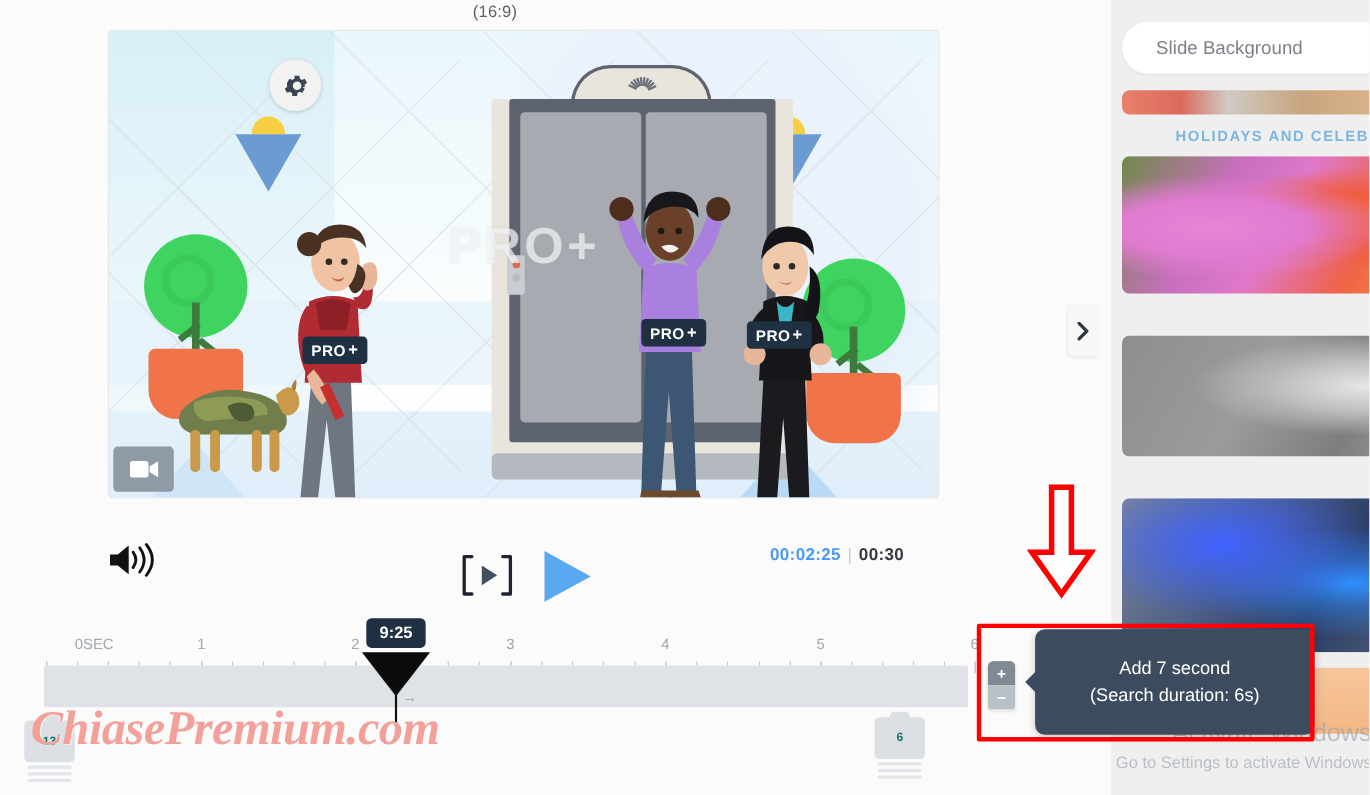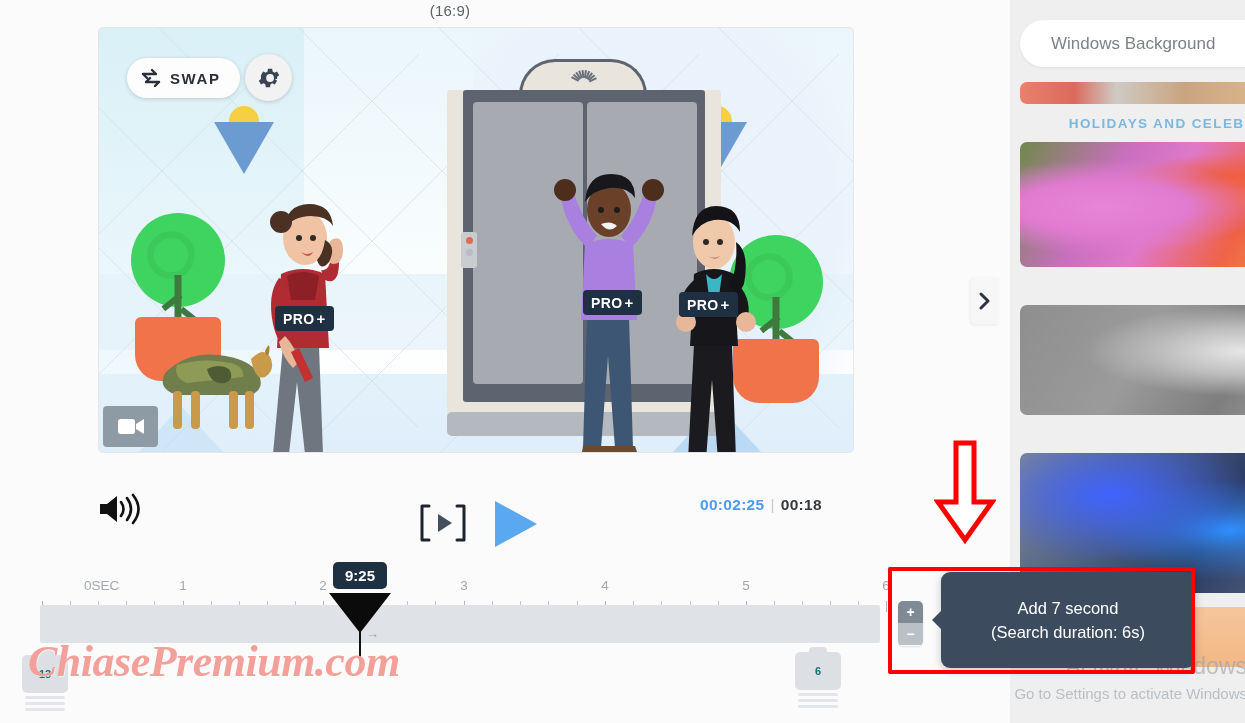--- a/index.html
+++ b/index.html
@@ -180,21 +180,21 @@
     letter-spacing:.3px; display:flex; align-items:center; gap:6px;
   }
   .time-cur { color:#4d9bf0; }
   .time-sep { color:#c6cbd1; font-weight:400; }
   .time-tot { color:#343a40; }
 
   
   .timeline { position:absolute; left:0; top:560px; width:900px; height:163px; }
   .ruler { position:absolute; left:40px; top:8px; width:840px; height:40px; }
   .ruler .lbl { position:absolute; top:10px; font-size:13.5px; color:#a2a8af; transform:translateX(-50%); }
-  .ruler .lbl.first { transform:none; left:44px; }
+  .ruler .lbl.first { transform:none; left:28px; }
   .tick { position:absolute; top:33px; width:1px; background:#c3c8ce; }
   .tick.major { height:11px; background:#b0b6bd; }
   .tick.minor { height:7px; }
   .track {
     position:absolute; left:40px; top:45px; width:840px; height:38px;
     background:#dfe3e7; border-radius:2px;
   }
   .playhead-wrap { position:absolute; left:360px; top:0px; }
   .playhead-bubble {
     position:absolute; left:50%; top:2px; transform:translateX(-50%);
@@ -327,20 +327,23 @@
           <div class="elev-door"></div>
           <div class="elev-door r"></div>
         </div>
         <div class="elev-panel">
             <i></i>
             <i class="b"></i>
           </div>
         <div class="elev-base"></div>
       </div>
 
+      <div class="pro-big">
+        <span>PRO</span><span>+</span>
+      </div>
 
       <div class="tree" style="left:32px; top:185px;">
         <div class="ball"></div>
         <div class="trunk"></div>
         <div class="branch" style="left:30px; top:86px; transform:rotate(-38deg)"></div>
         <div class="branch" style="left:48px; top:100px; transform:rotate(38deg)"></div>
         <div class="pot"></div>
       </div>
       <div class="tree" style="left:630px; top:207px;">
         <div class="ball"></div>
@@ -434,27 +437,20 @@
       </div>
       <div class="pro-tag" style="left:484px; top:262px;">
         <span>PRO</span>
           <span class="plus">+</span>
       </div>
       <div class="pro-tag" style="left:580px; top:264px;">
         <span>PRO</span>
           <span class="plus">+</span>
       </div>
 
-      <div class="swap-btn">
-        <svg width="20" height="18" viewBox="0 0 20 18">
-          <path d="M2 5 h13 l-4 -4 M2 5 l4 4" fill="none" stroke="#2a2f38" stroke-width="2.4" stroke-linecap="round" stroke-linejoin="round"></path>
-          <path d="M18 13 h-13 l4 -4 M18 13 l-4 4" fill="none" stroke="#2a2f38" stroke-width="2.4" stroke-linecap="round" stroke-linejoin="round"></path>
-        </svg>
-        <span class="label">SWAP</span>
-      </div>
 
       <div class="gear-btn">
         <svg width="26" height="26" viewBox="0 0 24 24">
           <path fill="#3a4453" d="M19.4 13a7.5 7.5 0 0 0 0-2l2-1.5-2-3.4-2.4 1a7.6 7.6 0 0 0-1.7-1L15 3.5h-4l-.3 2.6c-.6.25-1.2.6-1.7 1l-2.4-1-2 3.4L4.6 11a7.5 7.5 0 0 0 0 2l-2 1.5 2 3.4 2.4-1c.5.4 1.1.75 1.7 1l.3 2.6h4l.3-2.6c.6-.25 1.2-.6 1.7-1l2.4 1 2-3.4-2-1.5ZM13 15.6a3.6 3.6 0 1 1 0-7.2 3.6 3.6 0 0 1 0 7.2Z"></path>
         </svg>
       </div>
 
       <div class="cam-btn">
         <svg width="26" height="17" viewBox="0 0 26 17">
           <rect x="0" y="1" width="17" height="15" rx="2.5" fill="#fff"></rect>
@@ -467,21 +463,21 @@
 
   <div class="collapse-btn">
     <svg width="12" height="18" viewBox="0 0 12 18">
       <path d="M2 2 L9 9 L2 16" fill="none" stroke="#2d3542" stroke-width="3" stroke-linecap="round" stroke-linejoin="round"></path>
     </svg>
   </div>
 
   <div class="right-panel">
 
     <div class="search-box">
-      <span>Windows Background</span>
+      <span>Slide Background</span>
     </div>
 
     <div class="thumb-strip">
       <div class="thumb t-holidays"></div>
       <div class="cat-label">HOLIDAYS AND CELEBRATIONS</div>
 
       <div class="thumb t-nature"></div>
       <div class="cat-label">NATURE</div>
 
       <div class="thumb t-people"></div>
@@ -519,21 +515,21 @@
 
   <div class="play-btn">
     <svg width="52" height="52" viewBox="0 0 52 52">
       <path d="M6 3 L48 26 L6 49 Z" fill="#5aa8f0"></path>
     </svg>
   </div>
 
   <div class="time-display">
     <span class="time-cur">00:02:25</span>
     <span class="time-sep">|</span>
-    <span class="time-tot">00:18</span>
+    <span class="time-tot">00:30</span>
   </div>
 
   <div class="timeline">
 
     <div class="ruler">
       <span class="lbl first">0SEC</span>
       <span class="lbl" style="left:143px">1</span>
       <span class="lbl" style="left:283px">2</span>
       <span class="lbl" style="left:424px">3</span>
       <span class="lbl" style="left:565px">4</span>

